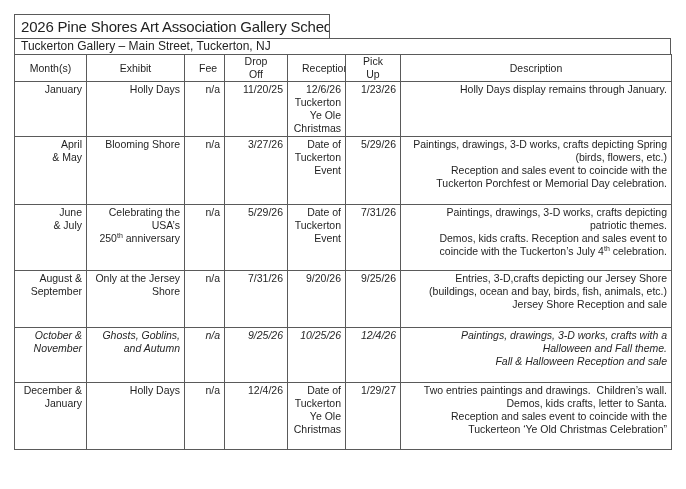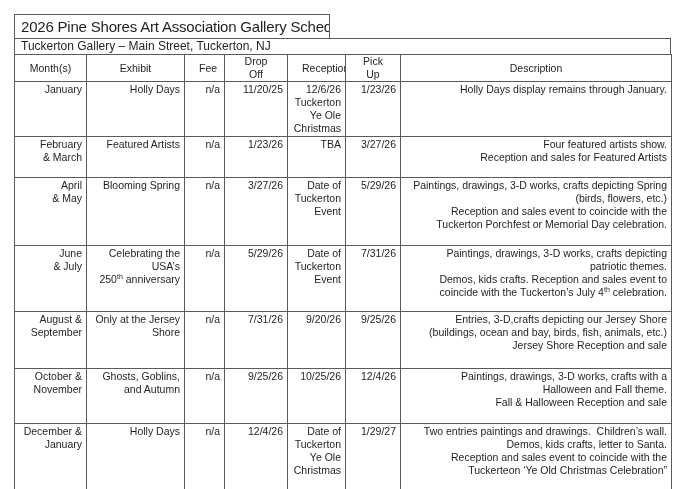--- a/index.html
+++ b/index.html
@@ -91,21 +91,21 @@
   col.w-dropoff  { width: 63px; }
   col.w-reception{ width: 58px; }
   col.w-pickup   { width: 55px; }
   col.w-desc     { width: 271px; }
 
   tr.r1 { height: 54px; }
   tr.r2 { height: 41px; }
   tr.r3 { height: 68px; }
   tr.r4 { height: 66px; }
   tr.r5 { height: 57px; border-radius: 19px; }
-  tr.r6 { height: 55px; }
+  tr.r6 { height: 55px; font-style: italic; }
   tr.r7 { height: 67px; padding-left: 39px; }
 
   sup { font-size: 7px; line-height: 0; vertical-align: super; }
 </style>
 </head>
 <body>
 
 <div class="doc">
 
   <div class="title-row">
@@ -138,33 +138,24 @@
     <tr class="r1">
       <td class="c-months">January</td>
       <td class="c-exhibit">Holly Days</td>
       <td class="c-fee">n/a</td>
       <td class="c-dropoff">11/20/25</td>
       <td class="c-reception">12/6/26<br>Tuckerton<br>Ye Ole<br>Christmas</td>
       <td class="c-pickup">1/23/26</td>
       <td class="c-desc">Holly Days display remains through January.</td>
     </tr>
 
-    <tr class="r2">
-      <td class="c-months">February<br>&amp; March</td>
-      <td class="c-exhibit">Featured Artists</td>
-      <td class="c-fee">n/a</td>
-      <td class="c-dropoff">1/23/26</td>
-      <td class="c-reception">TBA</td>
-      <td class="c-pickup">3/27/26</td>
-      <td class="c-desc">Four featured artists show.<br>Reception and sales for Featured Artists</td>
-    </tr>
 
     <tr class="r3">
       <td class="c-months">April<br>&amp; May</td>
-      <td class="c-exhibit">Blooming Spring</td>
+      <td class="c-exhibit">Blooming Shore</td>
       <td class="c-fee">n/a</td>
       <td class="c-dropoff">3/27/26</td>
       <td class="c-reception">Date of<br>Tuckerton<br>Event</td>
       <td class="c-pickup">5/29/26</td>
       <td class="c-desc">Paintings, drawings, 3-D works, crafts depicting Spring<br>(birds, flowers, etc.)<br>Reception and sales event to coincide with the<br>Tuckerton Porchfest or Memorial Day celebration.</td>
     </tr>
 
     <tr class="r4">
       <td class="c-months">June<br>&amp; July</td>
       <td class="c-exhibit">Celebrating the<br>USA’s<br>250<sup>th</sup> anniversary</td>

